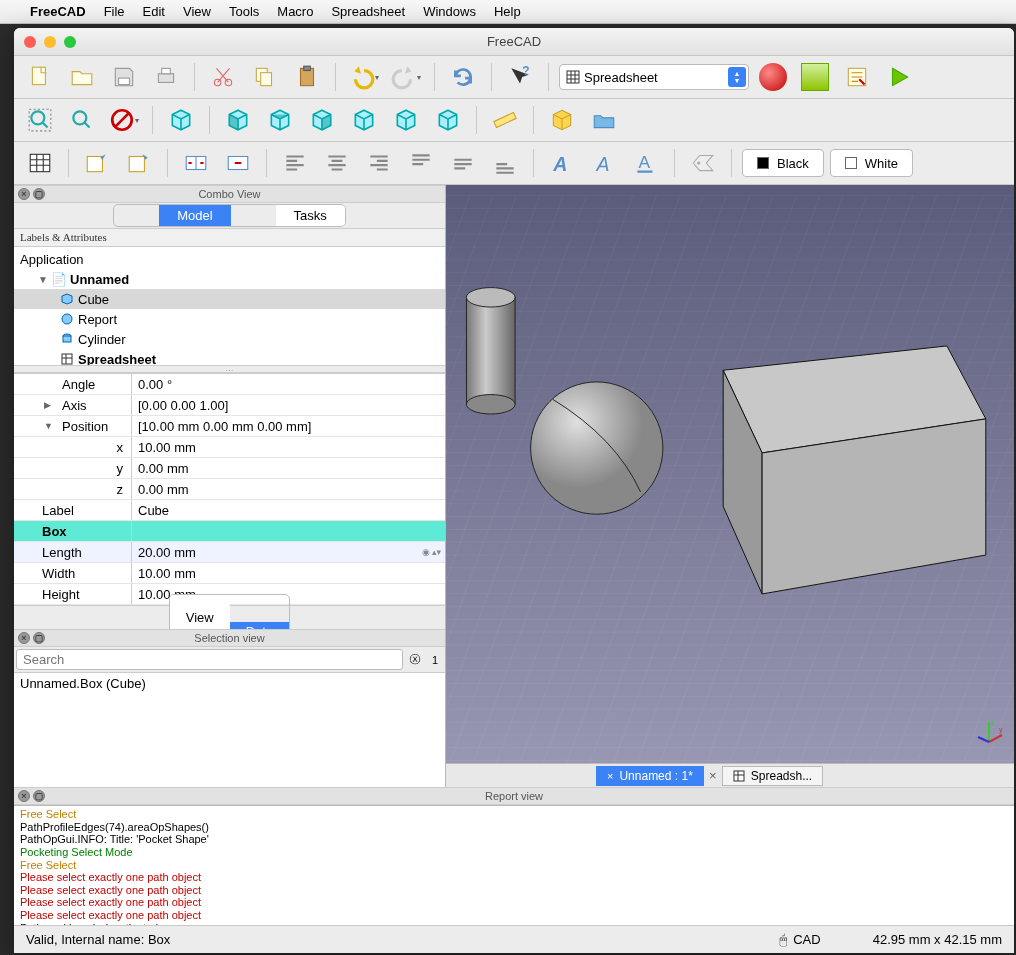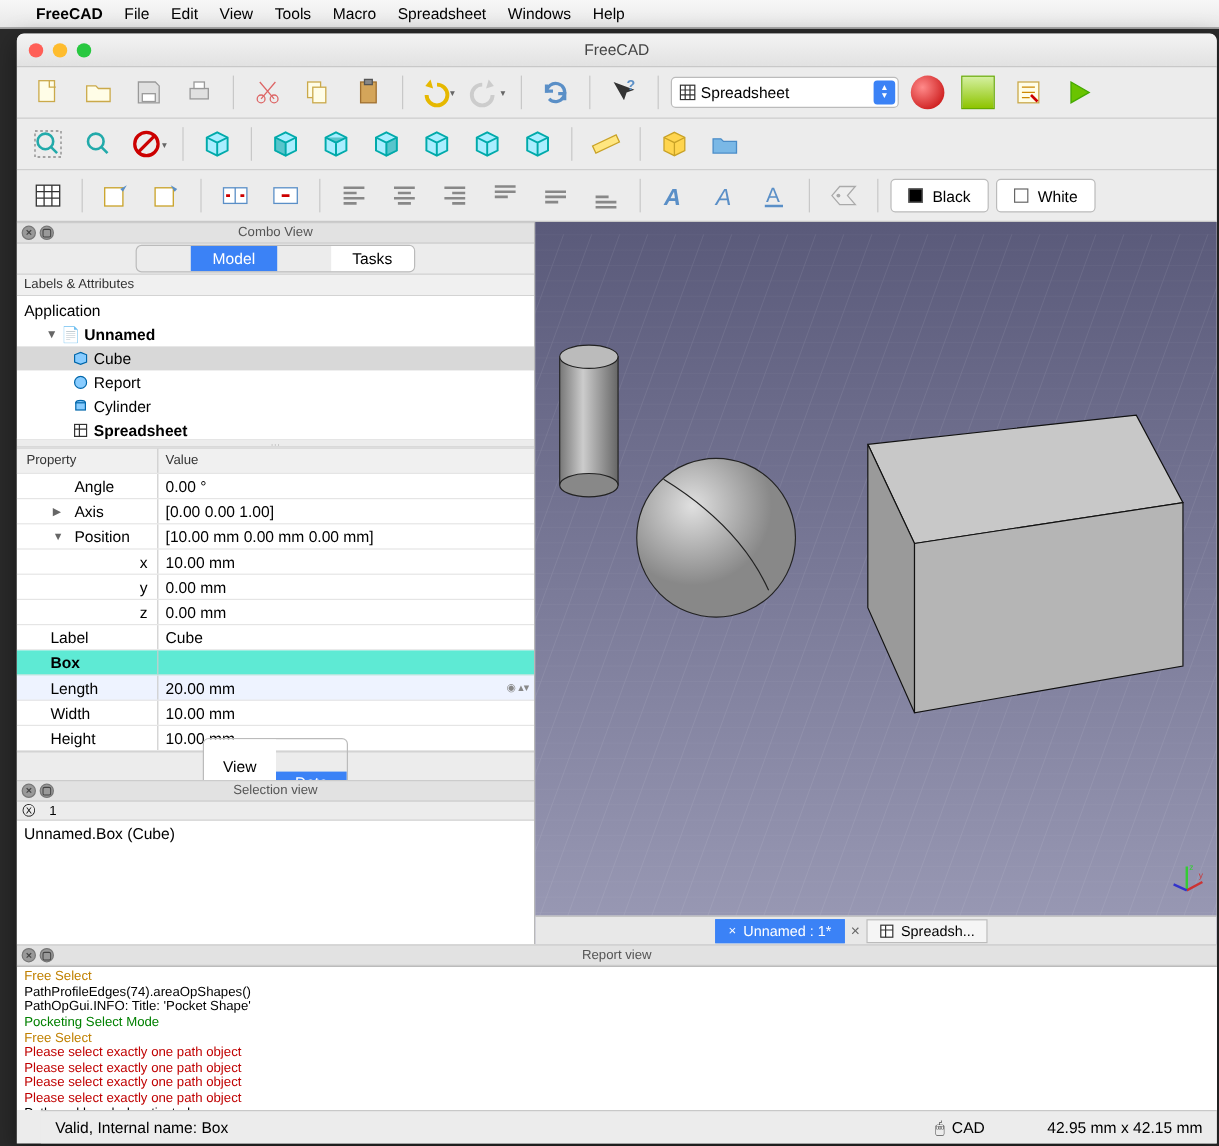--- a/index.html
+++ b/index.html
@@ -36,21 +36,21 @@
 .sidebar { width: 432px; display: flex; flex-direction: column; background: #ececec; border-right: 1px solid #b8b8b8; }
 .panelhdr { height: 18px; background: #e2e2e2; border-top: 1px solid #ccc; border-bottom: 1px solid #ccc; display: flex; align-items: center; justify-content: center; font-size: 11px; color: #555; position: relative; }
 .panelhdr .pclose { position: absolute; left: 4px; display: flex; gap: 3px; }
 .pclose b { width: 12px; height: 12px; border-radius: 50%; background: #999; display: inline-block; border: 1px solid #777; font-size: 9px; line-height: 10px; text-align: center; color: #444; }
 
 .tabstrip { height: 26px; display: flex; align-items: center; justify-content: center; gap: 0; background: #ececec; border-bottom: 1px solid #ccc; }
 .tabstrip .seg { display: flex; border: 1px solid #bbb; border-radius: 5px; overflow: hidden; }
 .tabstrip button { border: none; padding: 3px 18px; font-size: 13px; background: #fff; cursor: pointer; margin-left: 45px; }
 .tabstrip button.active { background: #3b82f6; color: #fff; }
 
-.treehdr { height: 18px; background: #f0f0f0; border-bottom: 1px solid #ccc; padding: 2px 6px; font-size: 11px; color: #333; }
+.treehdr { height: 18px; background: #f0f0f0; border-bottom: 1px solid #ccc; padding: 2px 6px; font-size: 11px; color: #333; font-family: Liberation Serif, serif; }
 .tree { background: #fff; font-size: 13px; padding: 2px 0; height: 118px; overflow: auto; }
 .tree .row { height: 20px; display: flex; align-items: center; padding-left: 6px; gap: 4px; }
 .tree .row.sel { background: #d8d8d8; }
 .tree .tw { width: 10px; font-size: 10px; color: #666; }
 .tree .ic { width: 14px; height: 14px; display: inline-flex; align-items: center; justify-content: center; }
 .tree .lvl1 { padding-left: 24px; } .tree .lvl2 { padding-left: 46px; }
 
 .splitgrip { height: 8px; background: #ececec; border-top:1px solid #ccc; border-bottom:1px solid #ccc; text-align:center; font-size:8px; color:#aaa; }
 
 .proptable { background: #fff; font-size: 13px; border-top: 1px solid #ccc; flex: 0 0 auto; }
@@ -87,21 +87,21 @@
 .doctab.active { background:#3b82f6; color:#fff; border-color:#3b82f6; }
 .doctab .x { font-size:11px; }
 
 
 .report { height: 120px; background: #ffffff; border-top:1px solid #bbb; font-family: Menlo, monospace; font-size: 11px; padding: 2px 6px; overflow:auto; line-height:1.15; }
 .report .orange { color:#c08000; }
 .report .green { color:#008000; }
 .report .red { color:#c00000; }
 
 
-.statusbar { height: 28px; background: #ececec; border-top: 1px solid #c8c8c8; display:flex; align-items:center; padding:0 12px; font-size:13px; justify-content:space-between;margin-left:20px; }
+.statusbar { height: 28px; background: #ececec; border-top: 1px solid #c8c8c8; display:flex; align-items:center; padding:0 12px; font-size:13px; justify-content:space-between; }
 .statusbar .mid { display:flex; align-items:center; gap:6px; }
 
 svg.ic-cube { stroke:#0aa; fill:#aef; }
 </style>
 </head>
 <body>
 
 <div class="macbar">
   <span class="apple"></span>
   <span class="appname">FreeCAD</span>
@@ -478,24 +478,20 @@
                 <line x1="1" y1="5" x2="11" y2="5" stroke="#333"></line>
                 <line x1="5" y1="1" x2="5" y2="11" stroke="#333"></line>
               </svg>
             </span>
             <b>Spreadsheet</b>
           </div>
       </div>
       <div class="splitgrip">⋯</div>
 
       <div class="proptable">
-        <div class="prow phdr">
-            <div class="pname">Property</div>
-            <div class="pval">Value</div>
-          </div>
         <div class="prow indent1">
             <div class="pname">Angle</div>
             <div class="pval">0.00 °</div>
           </div>
         <div class="prow indent1">
             <div class="pname">
               <span class="chev">▶</span>
               <span>Axis</span>
             </div>
             <div class="pval">[0.00 0.00 1.00]</div>
@@ -555,20 +551,21 @@
 
       <div class="panelhdr">
         <div class="pclose">
             <b>×</b>
             <b>▢</b>
           </div>
         <span>Selection view</span>
       </div>
       <div class="selview" style="flex:1">
         <div class="searchrow">
+          <input placeholder="Search" style="">
           <div class="xbtn">ⓧ</div>
           <div class="xbtn">1</div>
         </div>
         <div class="sellist">
           <div>Unnamed.Box (Cube)</div>
         </div>
       </div>
     </div>
 
     <div class="viewport">

